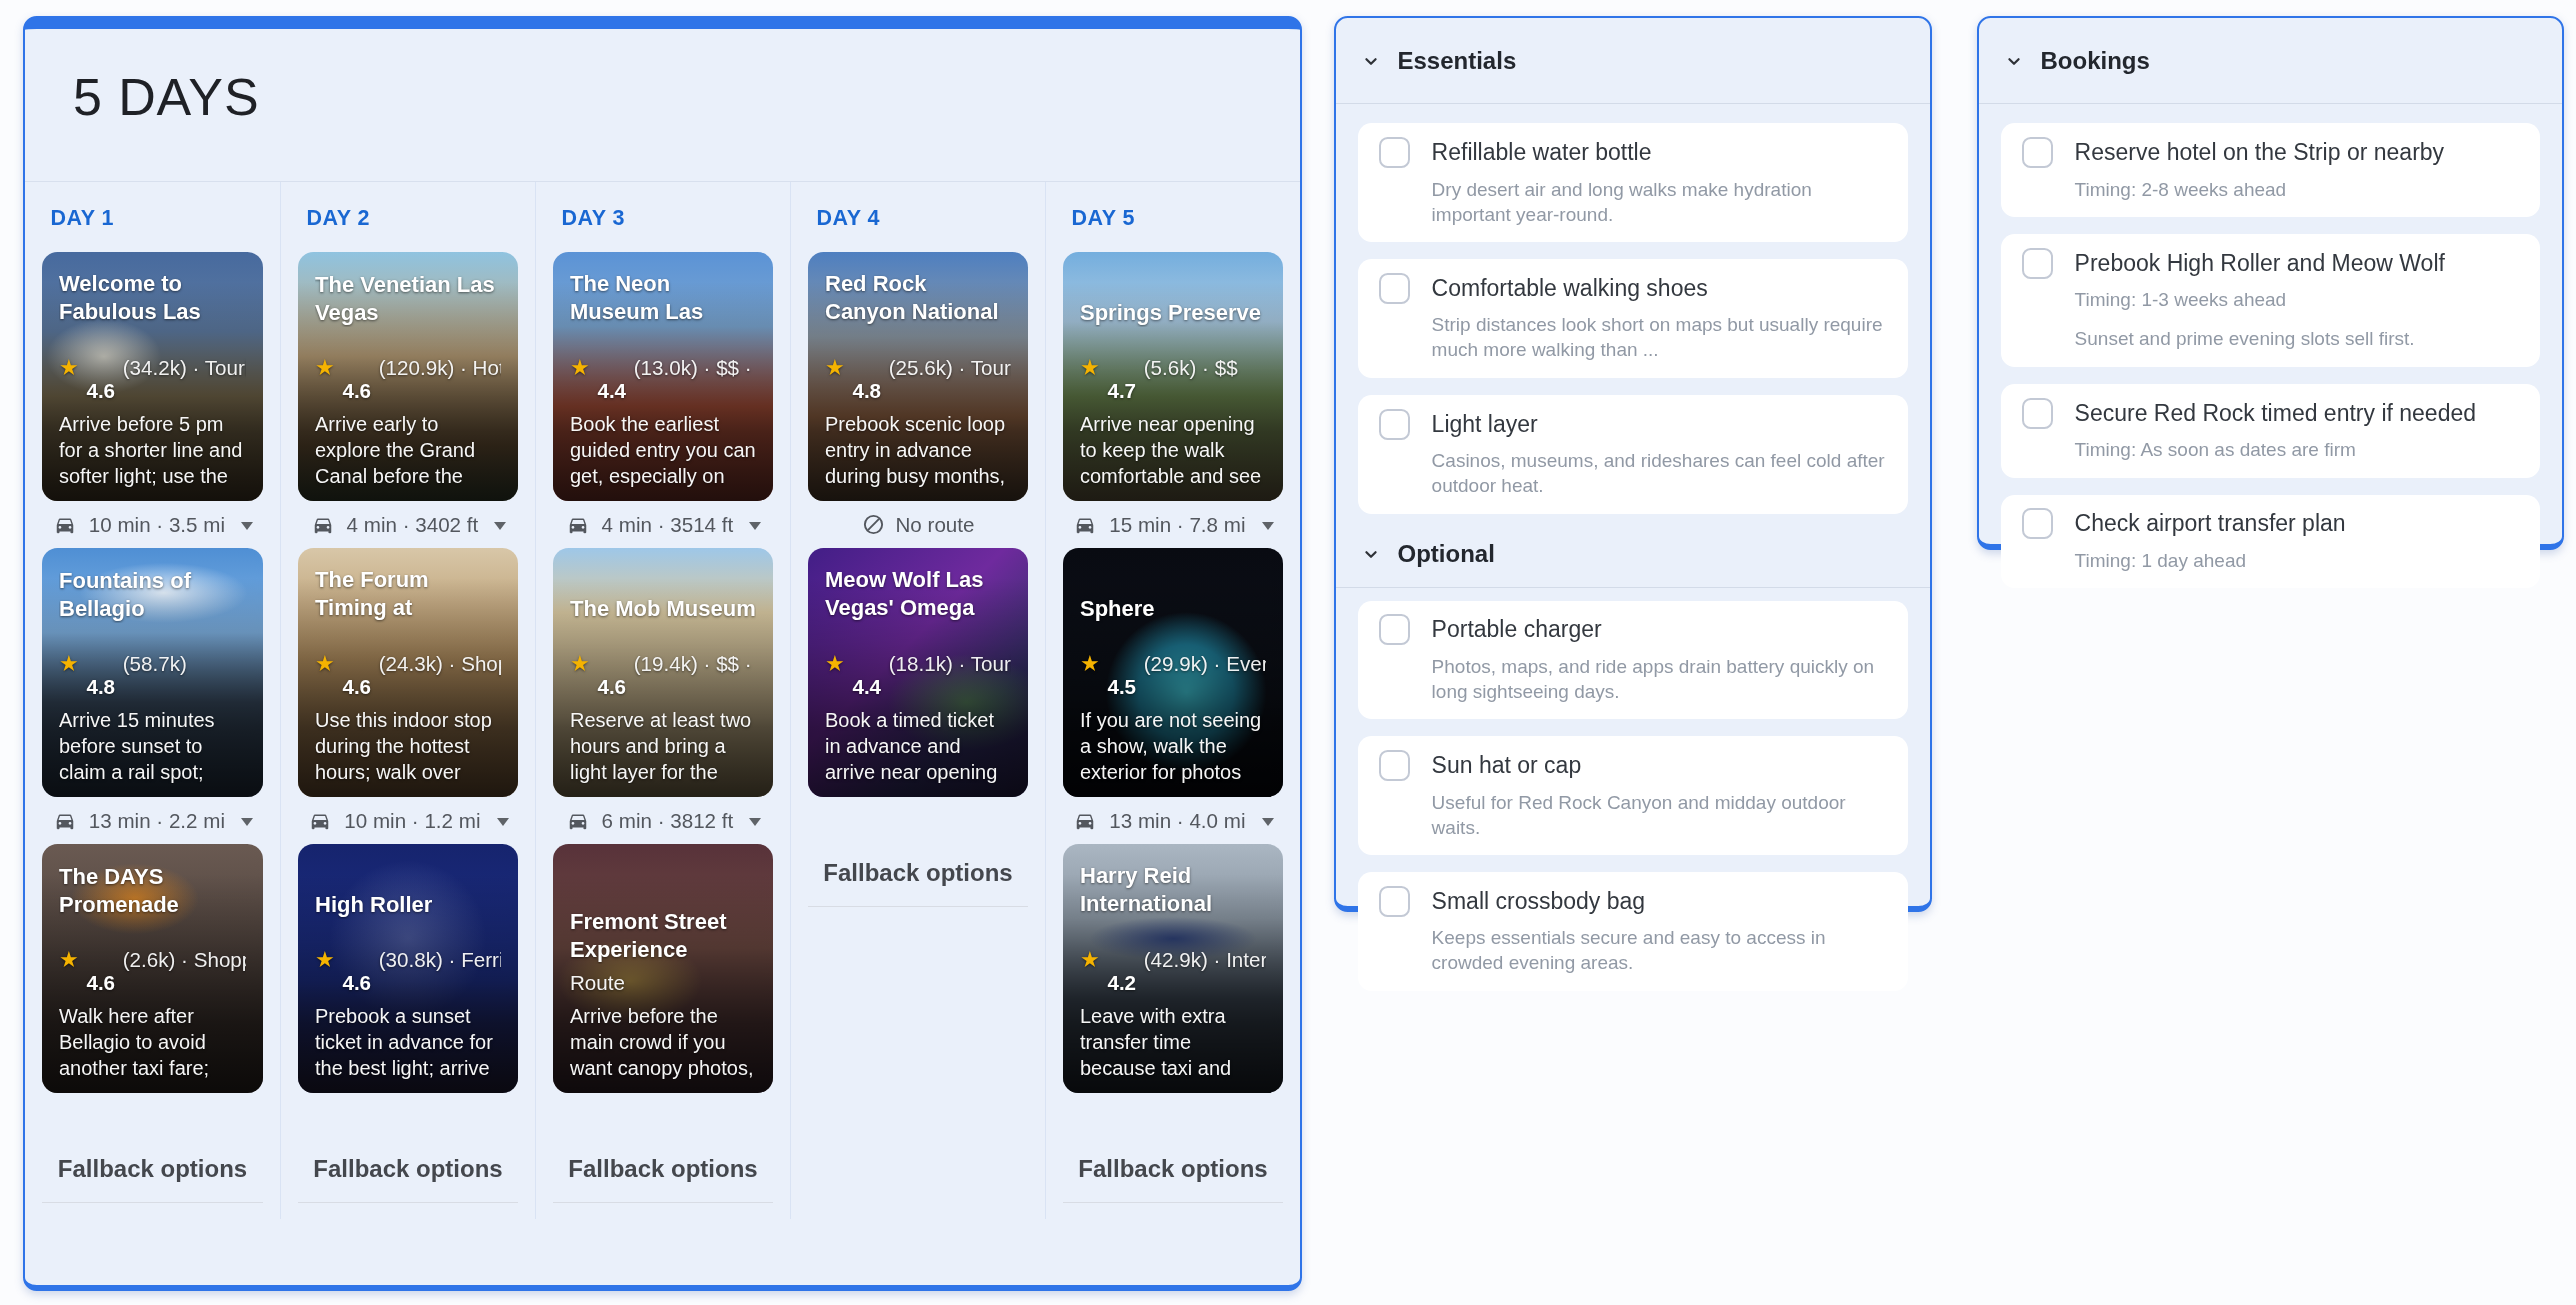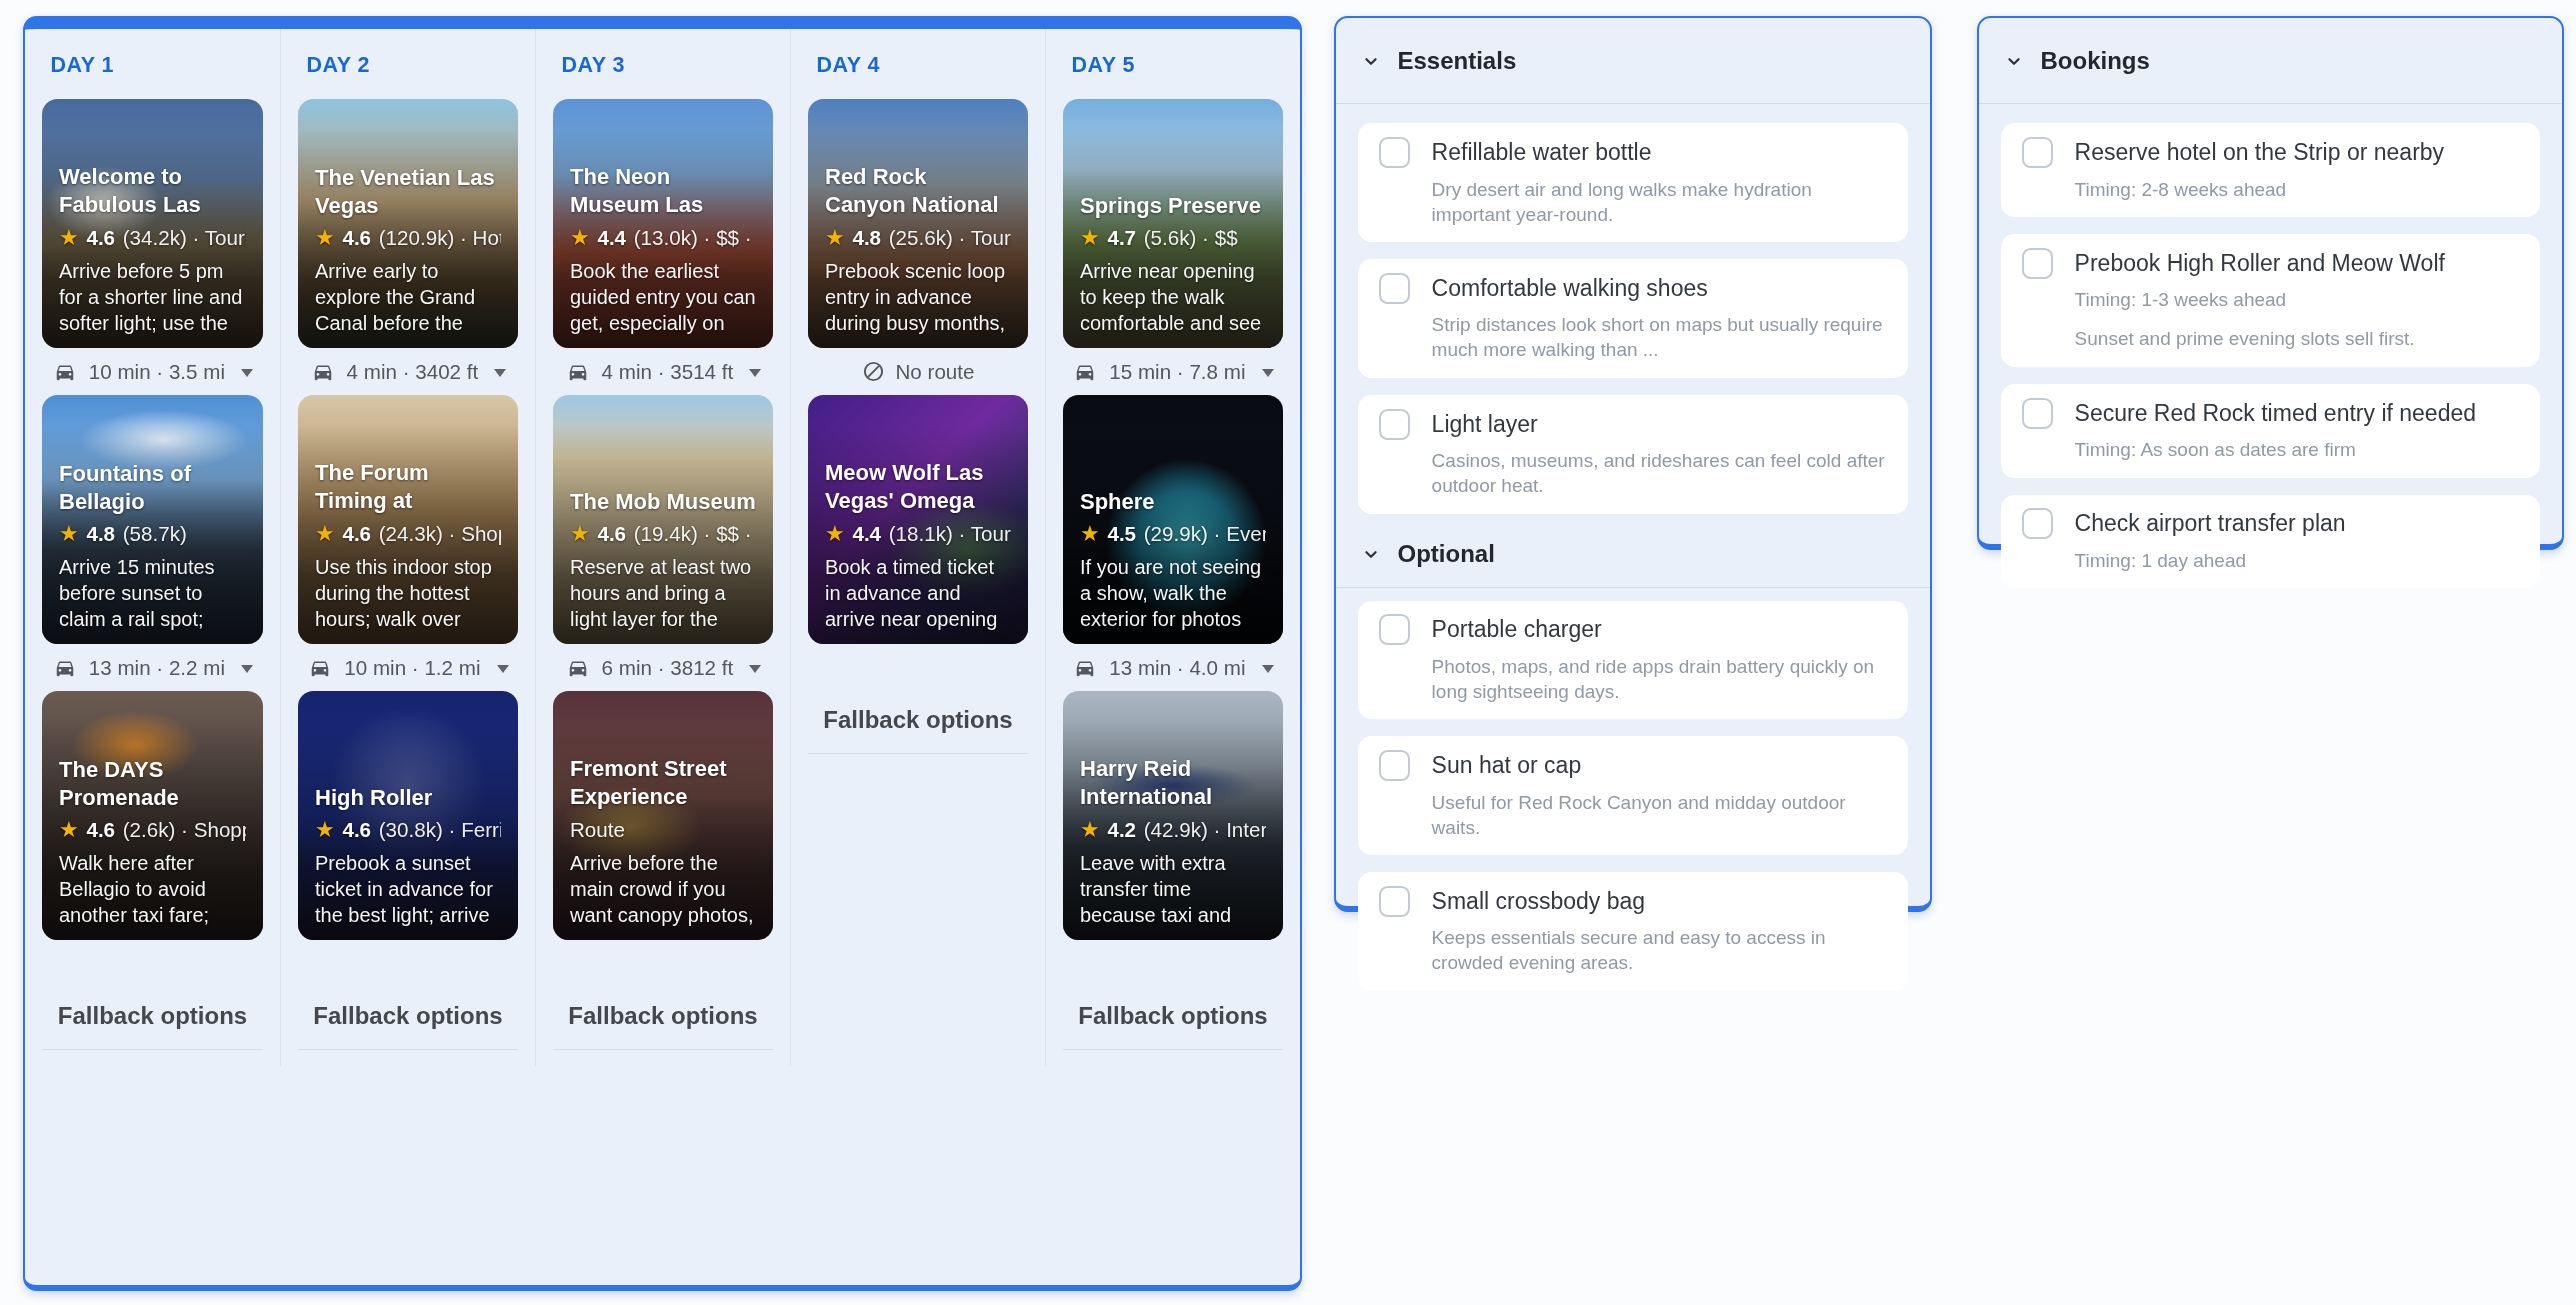--- a/index.html
+++ b/index.html
@@ -31,21 +31,21 @@
   .place-card { position: relative; height: 249px; border-radius: 15.5px; overflow: hidden;
     flex: none; cursor: pointer; background: #888; }
   .card-scrim { position: absolute; inset: 0;
     background: linear-gradient(180deg, rgba(0,0,0,0) 12%, rgba(0,0,0,.22) 38%, rgba(0,0,0,.58) 72%, rgba(0,0,0,.72) 100%); }
   .card-text { position: absolute; left: 0; right: 0; bottom: 0; padding: 0 17px 13px; color: #fff; }
   .place-name { font-size: 22px; line-height: 28px; font-weight: bold; max-height: 57px;
     overflow: hidden; text-shadow: 0 0.9px 2.6px rgba(0,0,0,.55); }
   .rating-row { display: flex; align-items: center; gap: 7.7px; margin-top: 6px;
     font-size: 20.6px; text-shadow: 0 0.9px 2.6px rgba(0,0,0,.55); white-space: nowrap; overflow: hidden; }
   .star { color: #f5b301; font-size: 22px; line-height: 22px; }
-  .rating { font-weight: bold; }
+  .rating { font-weight: bold; margin-top: 46px; }
   .rating-rest { color: rgba(255,255,255,.93); }
   .route-row { margin-top: 6.9px; font-size: 20.6px; color: rgba(255,255,255,.95);
     text-shadow: 0 0.9px 2.6px rgba(0,0,0,.55); }
   .place-desc { margin-top: 8.6px; font-size: 20px; line-height: 26px; max-height: 77px;
     overflow: hidden; color: rgba(255,255,255,.96); text-shadow: 0 0.9px 2.6px rgba(0,0,0,.55); }
   
   .transit-row { height: 47px; flex: none; display: flex; align-items: center;
     justify-content: center; gap: 11px; cursor: pointer; }
   .transit-text { font-size: 20.6px; color: #53575e; }
   .caret { width: 0; height: 0; border-left: 6.9px solid transparent;
@@ -108,20 +108,23 @@
   .checkbox { width: 31px; height: 31px; flex: none; border: 2.1px solid #c3c9d5;
     border-radius: 8.6px; background: #fff; cursor: pointer; }
   .check-label { font-size: 23px; color: #33383f; }
   .check-desc { margin: 8.6px 0 0 53px; font-size: 19px; line-height: 25px; color: #9199a5; }
   .check-desc + .check-desc { margin-top: 14px; }
 </style>
 </head>
 <body>
 
 <section class="panel itinerary">
+  <div class="itin-header">
+    <h1 class="itin-title">5 DAYS</h1>
+  </div>
   <div class="columns">
 
     <div class="day-col">
       <div class="day-label">DAY 1</div>
       <article class="place-card" data-img="welcome-sign-photo">
         <div class="card-scrim"></div>
         <div class="card-text">
           <h3 class="place-name">Welcome to Fabulous Las Vegas Sign</h3>
           <div class="rating-row">
             <span class="star">★</span>

